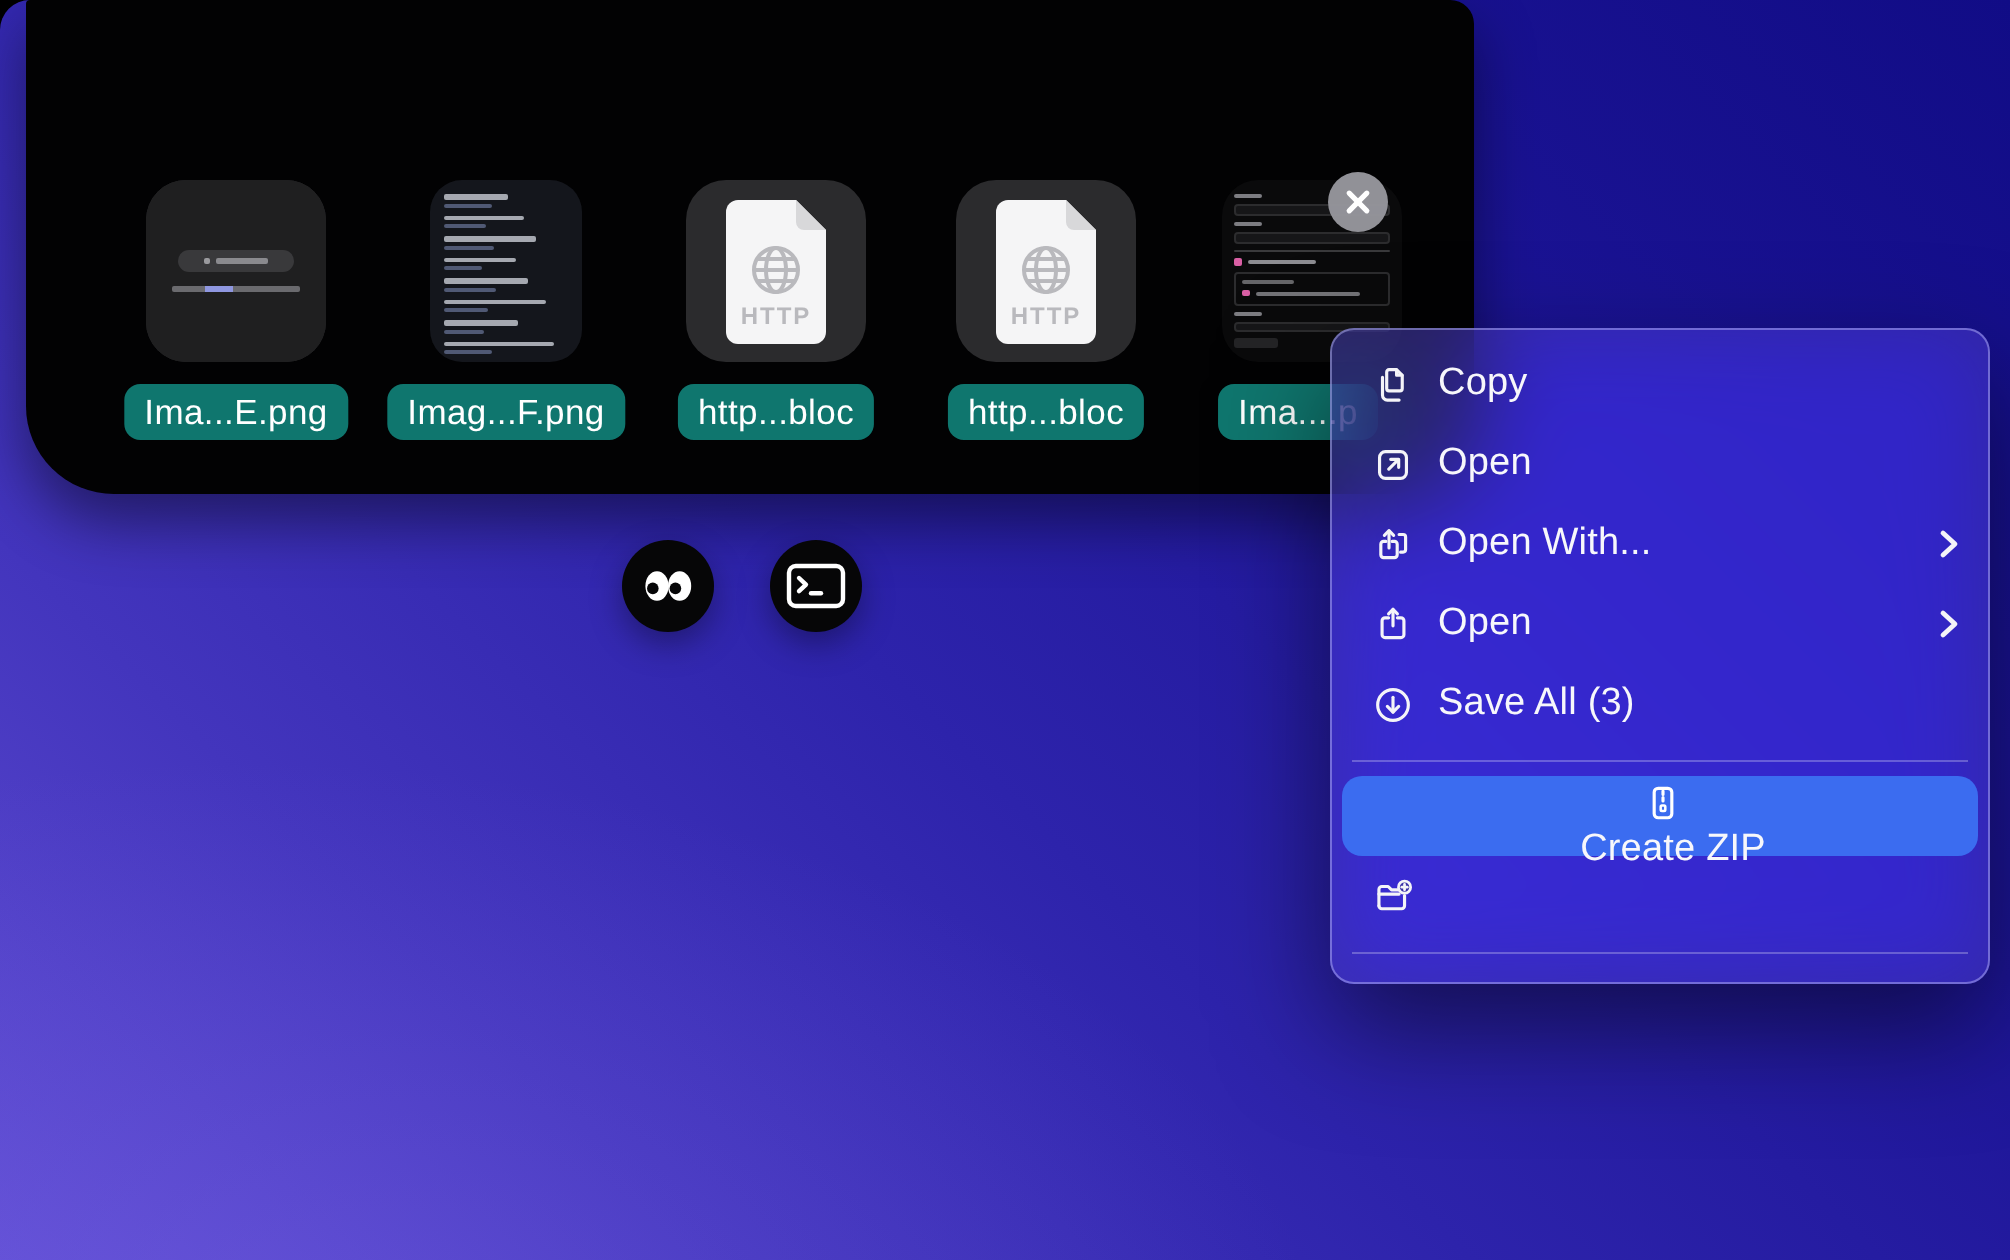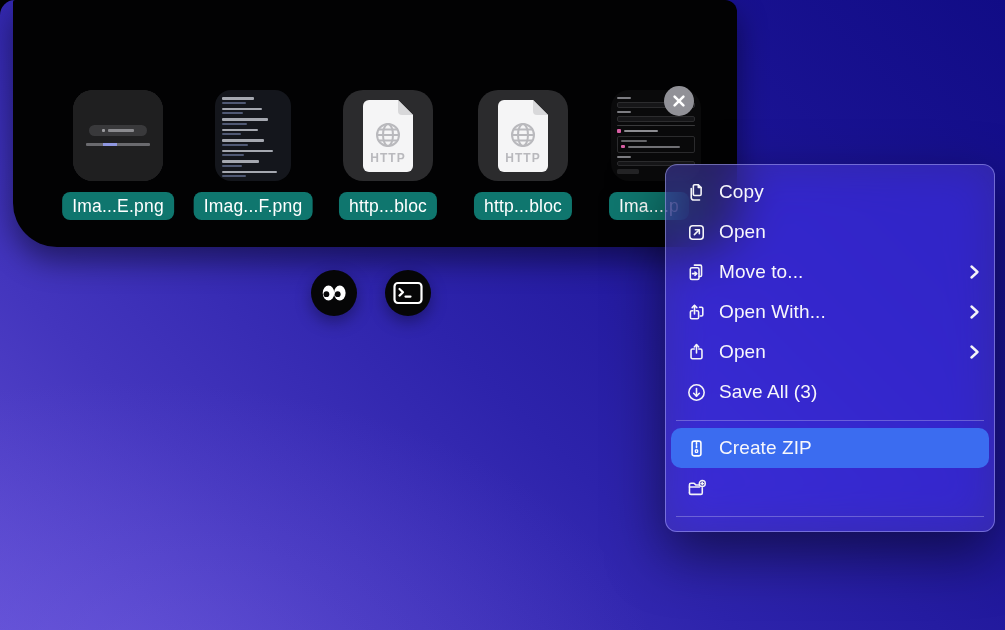--- a/index.html
+++ b/index.html
@@ -82,21 +82,21 @@
     -webkit-backdrop-filter:blur(22px) saturate(170%);
     backdrop-filter:blur(22px) saturate(170%);
     border:1px solid rgba(190,190,255,.45);
     box-shadow:0 22px 55px rgba(0,0,0,.5);
   }
   .mi{
     height:40px;margin:0 5px;border-radius:10px;
     display:flex;align-items:center;padding:0 9px 0 12px;
     color:#f7f7fb;font-size:19px;font-weight:500;letter-spacing:.1px;
   }
-  .mi.hl{background:#3b6cf0;}
+  .mi.hl{background:#3b6cf0;flex-direction:column;}
   .mi .ic{width:26px;display:flex;align-items:center;justify-content:center;flex:0 0 26px;}
   .mi .txt{margin-left:10px;white-space:nowrap;}
   .mi .chev{margin-left:auto;display:flex;align-items:center;}
   .sep{height:1px;background:rgba(255,255,255,.26);margin:7.5px 10px;}
   svg{display:block;}
 </style>
 </head>
 <body>
 
 <div class="wallpaper"></div>
@@ -263,36 +263,20 @@
     <span class="ic">
       <svg width="21" height="21" viewBox="0 0 20 20" fill="none" stroke="#f4f4f8" stroke-width="1.5" stroke-linecap="round" stroke-linejoin="round">
         <rect x="3.6" y="3.6" width="12.8" height="12.8" rx="2.8"></rect>
         <line x1="8" y1="12" x2="12.5" y2="7.5"></line>
         <path d="M8.9 7.3 h3.8 v3.8"></path>
       </svg>
     </span>
     <span class="txt">Open</span>
   </div>
 
-  <div class="mi">
-    <span class="ic">
-      <svg width="21" height="21" viewBox="0 0 20 20" fill="none" stroke="#f4f4f8" stroke-width="1.5" stroke-linecap="round" stroke-linejoin="round">
-        <path d="M8 3 h5.6 a1.2 1.2 0 0 1 1.2 1.2 v8.4 a1.2 1.2 0 0 1 -1.2 1.2 h-1"></path>
-        <rect x="4.1" y="5.5" width="8.3" height="11.2" rx="1.5"></rect>
-        <line x1="6.2" y1="11.1" x2="9.9" y2="11.1"></line>
-        <path d="M8.5 9.5 l1.7 1.6 -1.7 1.6"></path>
-      </svg>
-    </span>
-    <span class="txt">Move to...</span>
-    <span class="chev">
-      <svg width="11" height="16" viewBox="0 0 11 16">
-          <polyline points="2.5,2.5 8.5,8 2.5,13.5" fill="none" stroke="#f4f4f8" stroke-width="2.4" stroke-linecap="round" stroke-linejoin="round"></polyline>
-        </svg>
-    </span>
-  </div>
 
   <div class="mi">
     <span class="ic">
       <svg width="21" height="21" viewBox="0 0 20 20" fill="none" stroke="#f4f4f8" stroke-width="1.5" stroke-linecap="round" stroke-linejoin="round">
         <path d="M12.9 5 h1.9 a1.2 1.2 0 0 1 1.2 1.2 v6 a1.2 1.2 0 0 1 -1.2 1.2 h-1.2"></path>
         <path d="M6.6 8.3 H5.5 a1.3 1.3 0 0 0 -1.3 1.3 v5.1 a1.3 1.3 0 0 0 1.3 1.3 h5.2 a1.3 1.3 0 0 0 1.3 -1.3 V9.6 a1.3 1.3 0 0 0 -1.3 -1.3 h-1.1"></path>
         <line x1="8.1" y1="11.4" x2="8.1" y2="3.4"></line>
         <path d="M5.9 5.4 L8.1 3.2 l2.2 2.2"></path>
       </svg>
     </span>

